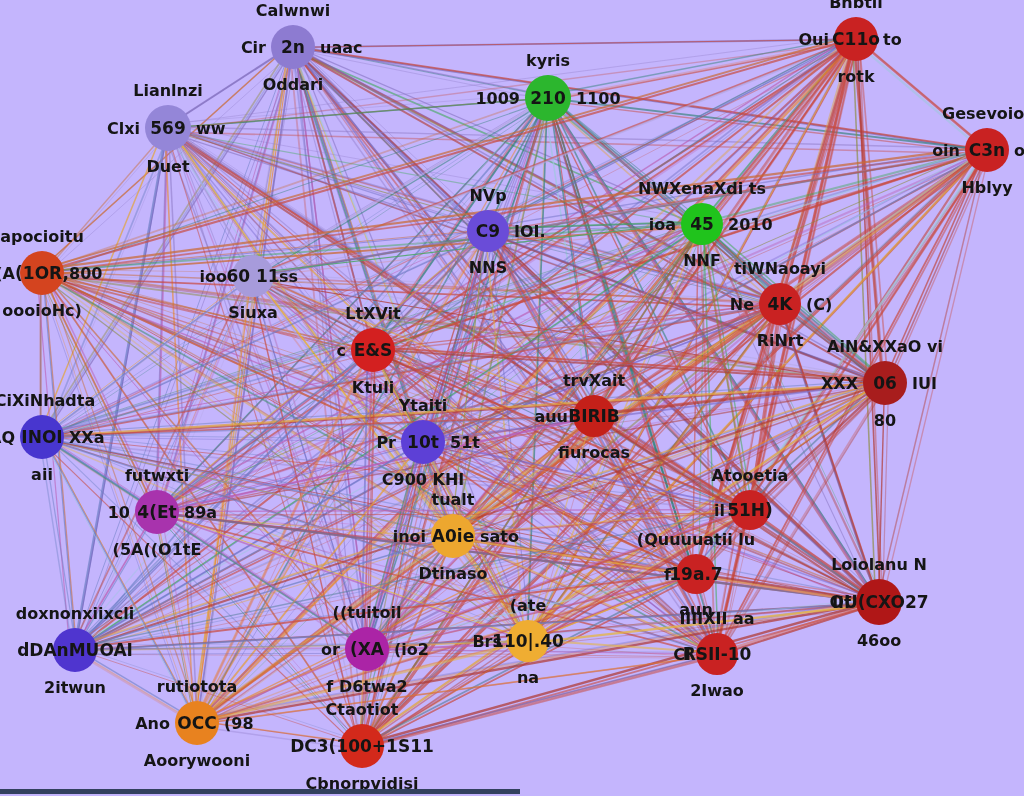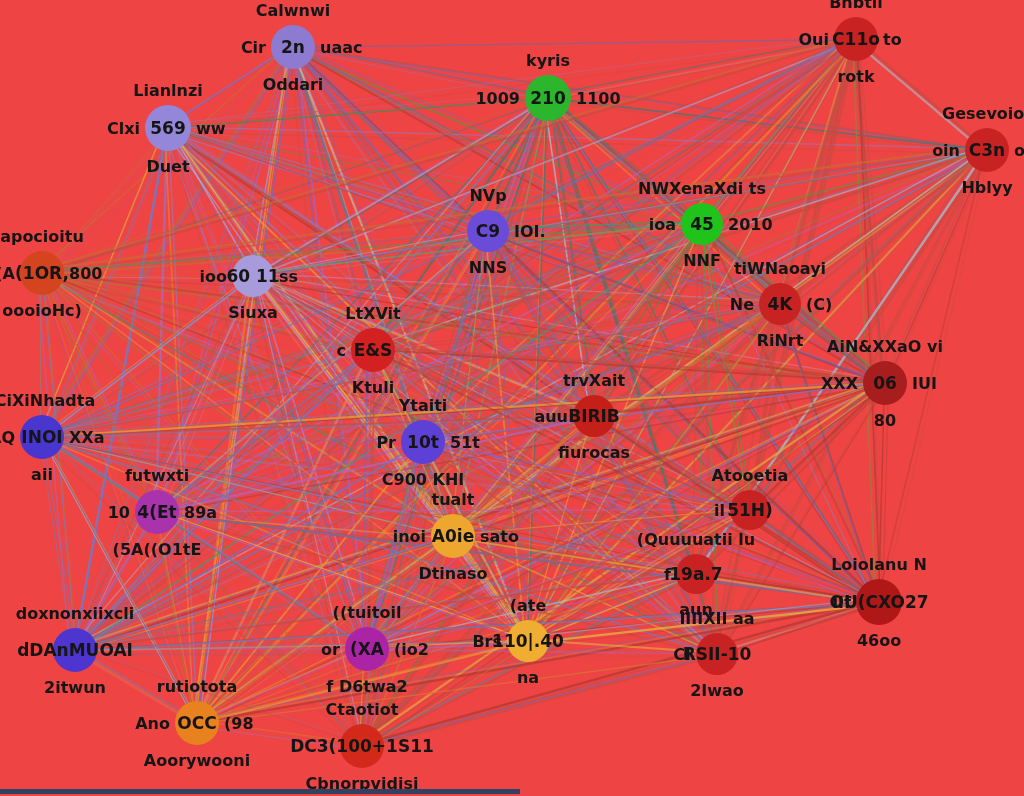--- a/index.html
+++ b/index.html
@@ -1,17 +1,17 @@
 <!DOCTYPE html>
 <html><head>
 <meta charset="utf-8">
 <style>
   html,body{margin:0;padding:0;background:#ffffff;}
   body{font-family:"DejaVu Sans", sans-serif;}
-  .stage{position:relative;width:1024px;height:796px;background:#ef4444;overflow:hidden;}
+  .stage{position:relative;width:1024px;height:796px;background:#c4b5fd;overflow:hidden;}
   #graph-svg{position:absolute;left:0;top:0;}
   #bottom-line{position:absolute;}
   text{font-family:"DejaVu Sans", sans-serif;font-weight:bold;fill:#151515;}
 </style>
 </head>
 <body>
 
 <div class="stage">
   <svg id="graph-svg" width="1024" height="796" viewBox="0 0 1024 796" xmlns="http://www.w3.org/2000/svg">
       <g>

